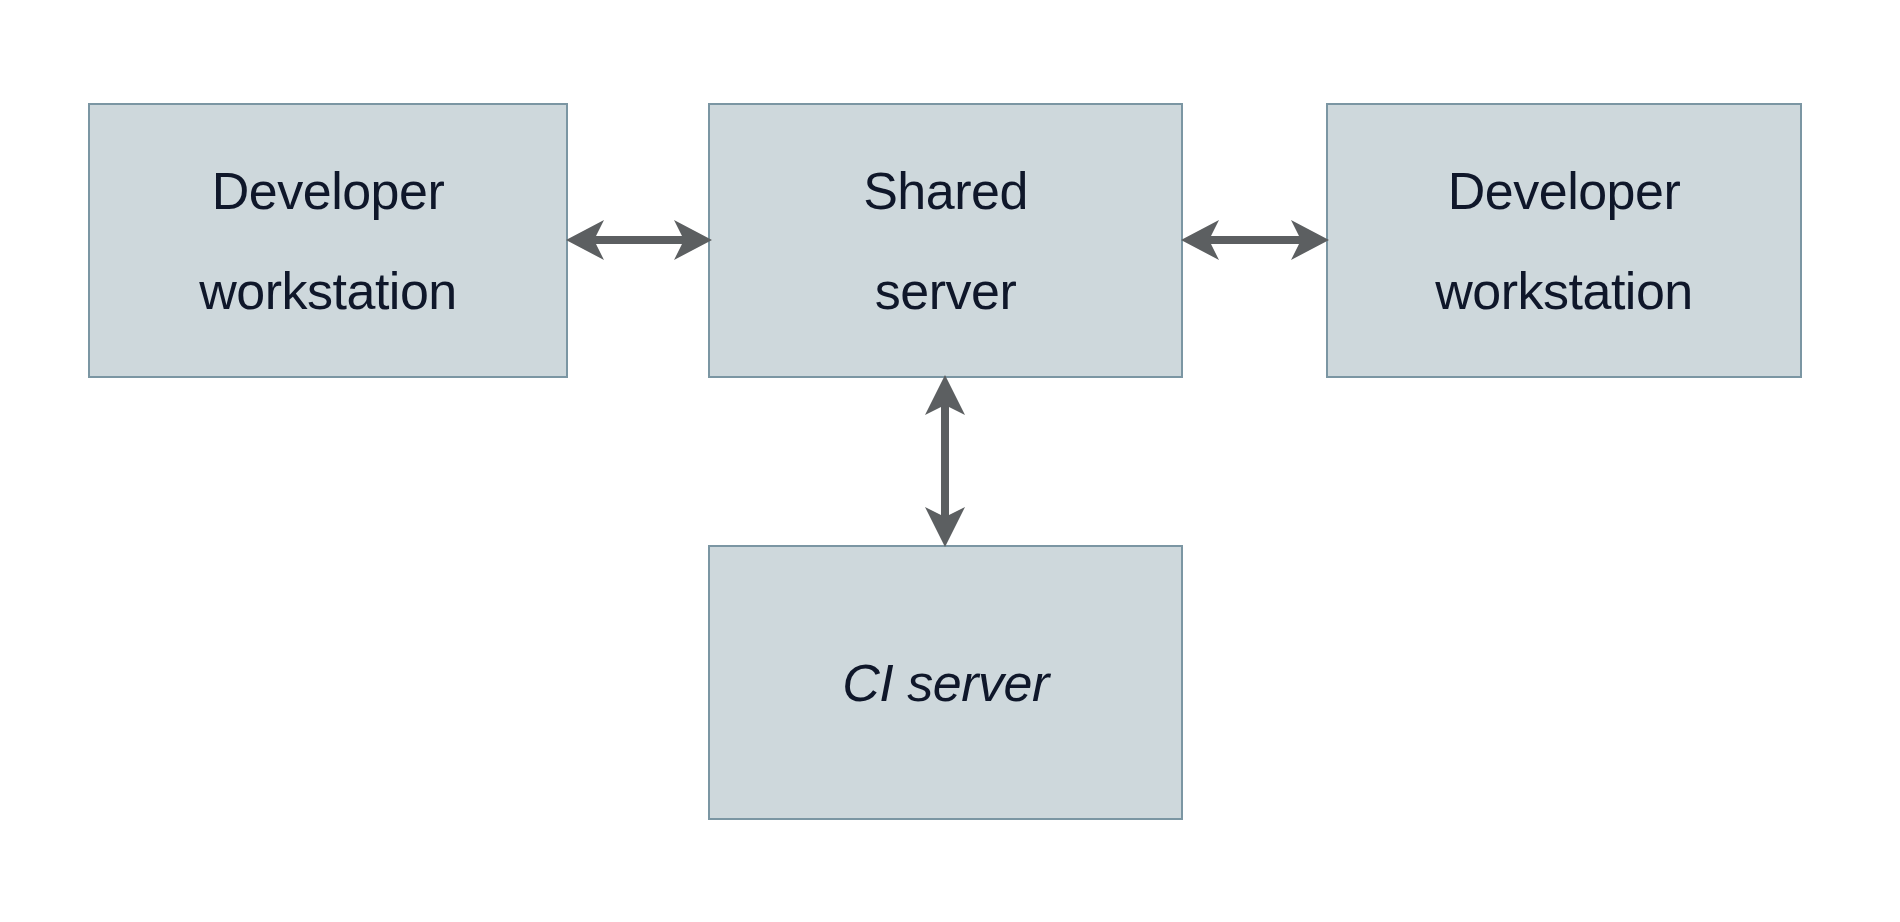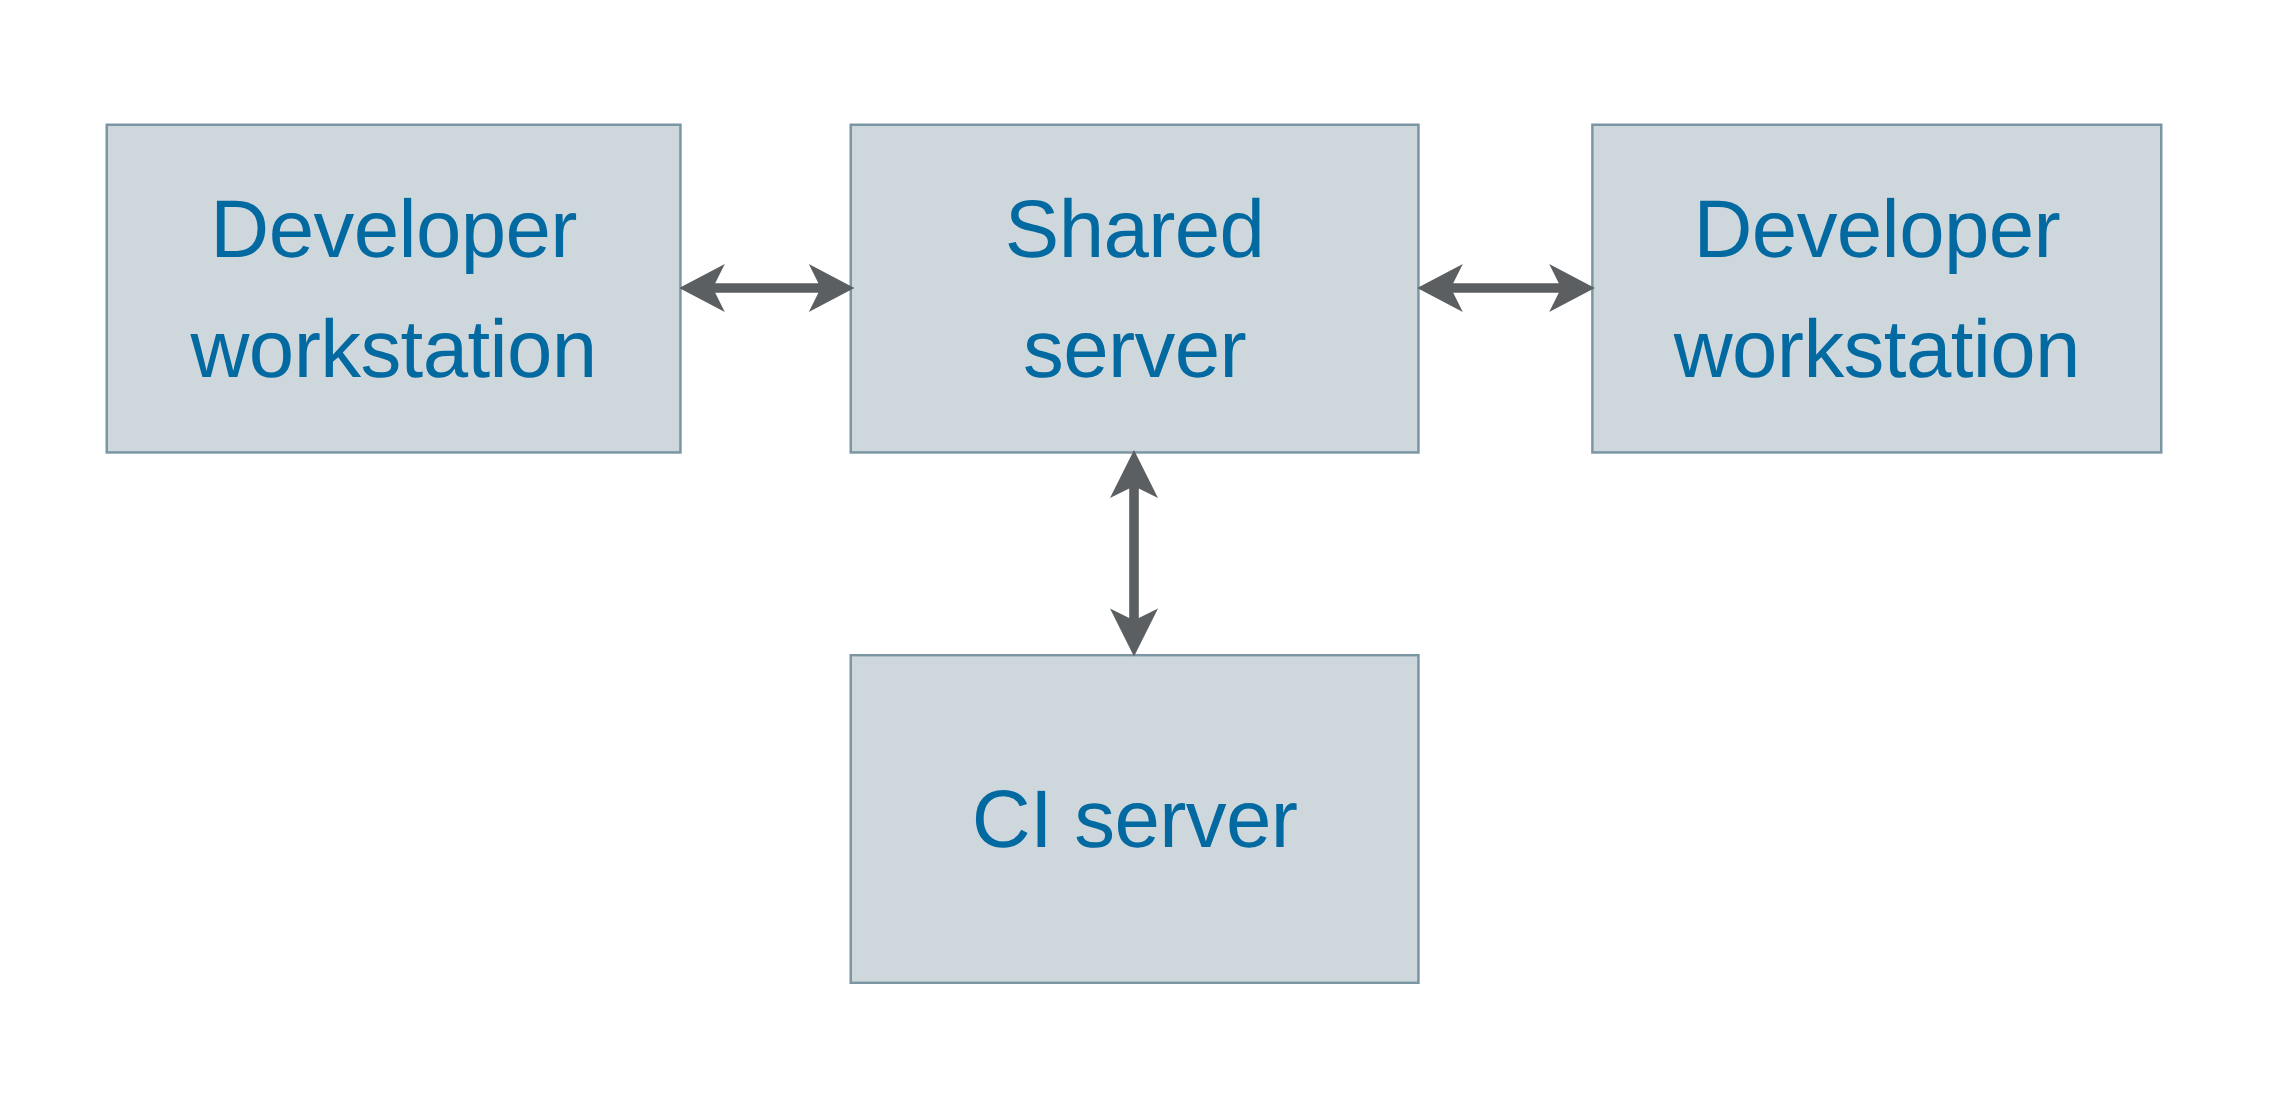--- a/index.html
+++ b/index.html
@@ -23,33 +23,33 @@
     box-sizing: border-box;
     background: #ced8dc;
     border: 2px solid #7b96a3;
     display: flex;
     align-items: center;
     justify-content: center;
     text-align: center;
   }
   .node-label {
     font-family: "Liberation Sans", sans-serif;
-    font-size: 68px;
+    font-size: 52px;
     line-height: 100px;
-    color: #0369a1;
+    color: #0f172a;
     font-weight: 400;
     letter-spacing: -0.5px;
     white-space: pre-line;
     padding: 0 8px;
   }
   
   #node-dev-left  { left: 88px;   top: 103px; width: 480px; height: 275px; }
   #node-cache     { left: 708px;  top: 103px; width: 475px; height: 275px; }
   #node-dev-right { left: 1326px; top: 103px; width: 476px; height: 275px; }
-  #node-ci        { left: 708px;  top: 545px; width: 475px; height: 275px; }
+  #node-ci        { left: 708px;  top: 545px; width: 475px; height: 275px; font-style: italic; }
 
   .edge {
     position: absolute;
     overflow: visible;
   }
   #edge-left-cache  { left: 566px;  top: 210px; width: 146px; height: 60px; }
   #edge-cache-right { left: 1181px; top: 210px; width: 148px; height: 60px; }
   #edge-cache-ci    { left: 915px;  top: 375px; width: 60px;  height: 172px; }
 
   .edge svg { display: block; overflow: visible; }

